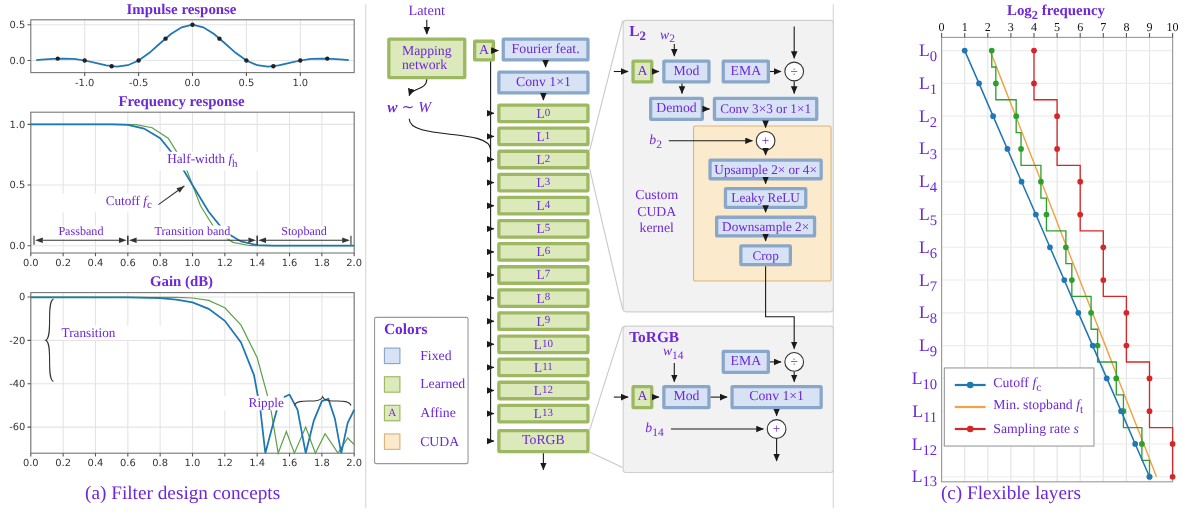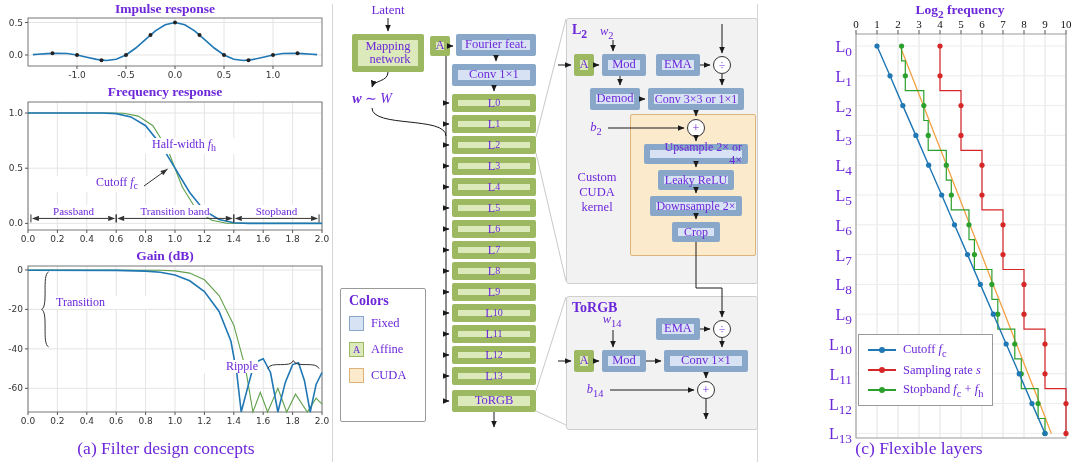--- a/index.html
+++ b/index.html
@@ -2,22 +2,22 @@
 <html style="--c-fixed: #d7e3f4; --c-fixed-b: #89a7c9; --c-learned: #dceabb; --c-learned-b: #9cb860; --c-cuda: #fceacc; --c-cuda-b: #dcb378;"><head>
 <meta charset="utf-8">
 <style>
   html,body{margin:0;padding:0;background:#fff}
   #stage{position:relative;width:1080px;height:470px;background:#fff;overflow:hidden;
          font-family:"Liberation Serif","DejaVu Serif",serif;color:#6d28d9}
   .abs{position:absolute}
   .divider{position:absolute;top:4px;bottom:8px;width:1px;background:#d6d6d6}
   .ct{position:absolute;font-weight:bold;font-size:13.5px;text-align:center}
   .cap{position:absolute;top:438px;height:30px;font-size:17.5px;text-align:center}
-  .box{position:absolute;border:6px solid #ef4444;display:flex;align-items:center;justify-content:center;
-       text-align:right;font-size:12.5px;line-height:1.05;border-radius:2px;box-sizing:border-box}
+  .box{position:absolute;border:3px solid #ef4444;display:flex;align-items:center;justify-content:center;
+       text-align:left;font-size:12.5px;line-height:1.05;border-radius:2px;box-sizing:border-box}
   .small{font-size:12px}
   .b-blue{background:var(--c-fixed);border-color:var(--c-fixed-b)}
   .b-green{background:var(--c-learned);border-color:var(--c-learned-b)}
   .tanbg{position:absolute;background:var(--c-cuda);border:1px solid var(--c-cuda-b);border-radius:2px}
   .gpanel{position:absolute;background:#f2f2f2;border:1px solid #cfcfcf;border-radius:3px}
   .circ{position:absolute;width:18px;height:18px;border:1px solid #333;border-radius:50%;background:#fff;
         display:flex;align-items:center;justify-content:center;font-size:12px;box-sizing:border-box}
   .lab{position:absolute;font-size:13px}
   .ann{position:absolute;font-size:12px;background:#fff;line-height:1.05}
   .bandlab{position:absolute;font-size:11px;background:#fff;line-height:1.1;white-space:nowrap}
@@ -26,21 +26,21 @@
   .tick2{font:11px "Liberation Serif","DejaVu Serif",serif;fill:#111}
   .cn{stroke:#1a1a1a;stroke-width:1;fill:none}
   .fan{stroke:#c9c9c9;stroke-width:1;fill:none}
   #overlay-b{position:absolute;left:0;top:0;pointer-events:none;z-index:10}
   .c-legend{position:absolute;left:858px;top:334px;background:#fff;border:1px solid #999;
             padding:5px 9px;font-size:12.5px;z-index:5}
   .c-legend .lrow{display:flex;align-items:center;height:20px;gap:7px}
   .sw{position:relative;width:28px;height:12px;display:inline-block;flex:0 0 28px}
   .swl{position:absolute;left:0;top:5px;width:28px;height:2px}
   .swd{position:absolute;left:11px;top:3px;width:6px;height:6px;border-radius:50%}
-  .leg-row{display:flex;align-items:center;height:26px;padding-left:8px;gap:7px}
+  .leg-row{display:flex;align-items:center;height:26px;padding-left:8px;gap:18px}
   .leg-sw{width:15px;height:15px;border:1px solid #888;box-sizing:border-box;display:flex;
           align-items:center;justify-content:center;font-size:10px;flex:0 0 15px}
   .leg-lab{font-size:12.5px}
   .prewrap{white-space:pre-line}
 </style>
 </head>
 <body>
 
 <div id="stage">
 
@@ -236,20 +236,24 @@
       <div class="box b-green small" style="left: 452px; top: 367px; width: 84px; height: 18px;">L<sub>13</sub></div>
     </div>
   <div class="box b-green" style="left:452px;top:390px;width:84px;height:22px">ToRGB</div>
 
   <div class="abs" style="left:340px;top:288px;width:84px;height:132px;border:1px solid #999;background:#fff;border-radius:2px">
     <div style="font-weight:bold;font-size:14px;padding:4px 0 1px 8px">Colors</div>
     <div id="colors-legend-items">
         <div class="leg-row">
           <div class="leg-sw" style="background: rgb(215, 227, 244); border-color: rgb(137, 167, 201);"></div>
           <span class="leg-lab">Fixed</span>
+        </div>
+        <div class="leg-row">
+          <div class="leg-sw" style="background: rgb(220, 234, 187); border-color: rgb(156, 184, 96);"></div>
+          <span class="leg-lab">Learned</span>
         </div>
         <div class="leg-row">
           <div class="leg-sw" style="background: rgb(220, 234, 187); border-color: rgb(156, 184, 96);">A</div>
           <span class="leg-lab">Affine</span>
         </div>
         <div class="leg-row">
           <div class="leg-sw" style="background: rgb(252, 234, 204); border-color: rgb(220, 179, 120);"></div>
           <span class="leg-lab">CUDA</span>
         </div>
       </div>
@@ -461,32 +465,31 @@
   <div class="c-legend" id="c-legend">
       <div class="lrow">
         <span class="sw">
           <span class="swl" style="background:#1f77b4"></span>
           <span class="swd" style="background:#1f77b4"></span>
         </span>
         <span>Cutoff <i>f</i><sub>c</sub></span>
       </div>
       <div class="lrow">
         <span class="sw">
+          <span class="swl" style="background:#f2a243"></span>
+        </span>
+        <span>Min. stopband <i>f</i><sub>t</sub></span>
+      </div>
+      <div class="lrow">
+        <span class="sw">
           <span class="swl" style="background:#d62728"></span>
           <span class="swd" style="background:#d62728"></span>
         </span>
         <span>Sampling rate <i>s</i></span>
       </div>
-      <div class="lrow">
-        <span class="sw">
-          <span class="swl" style="background:#2ca02c"></span>
-          <span class="swd" style="background:#2ca02c"></span>
-        </span>
-        <span>Stopband <i>f</i><sub>c</sub> + <i>f</i><sub>h</sub></span>
-      </div>
     </div>
 
   <div class="cap" style="left:0;width:332px">(a) Filter design concepts</div>
   <div class="cap" style="left:758px;width:322px">(c) Flexible layers</div>
 
 <div class="bandlab" style="left: 73.57px; top: 205px; transform: translateX(-50%);">Passband</div>
     <div class="bandlab" style="left: 175px; top: 205px; transform: translateX(-50%);">Transition band</div>
     <div class="bandlab" style="left: 276.43px; top: 205px; transform: translateX(-50%);">Stopband</div>
   </div>
 

